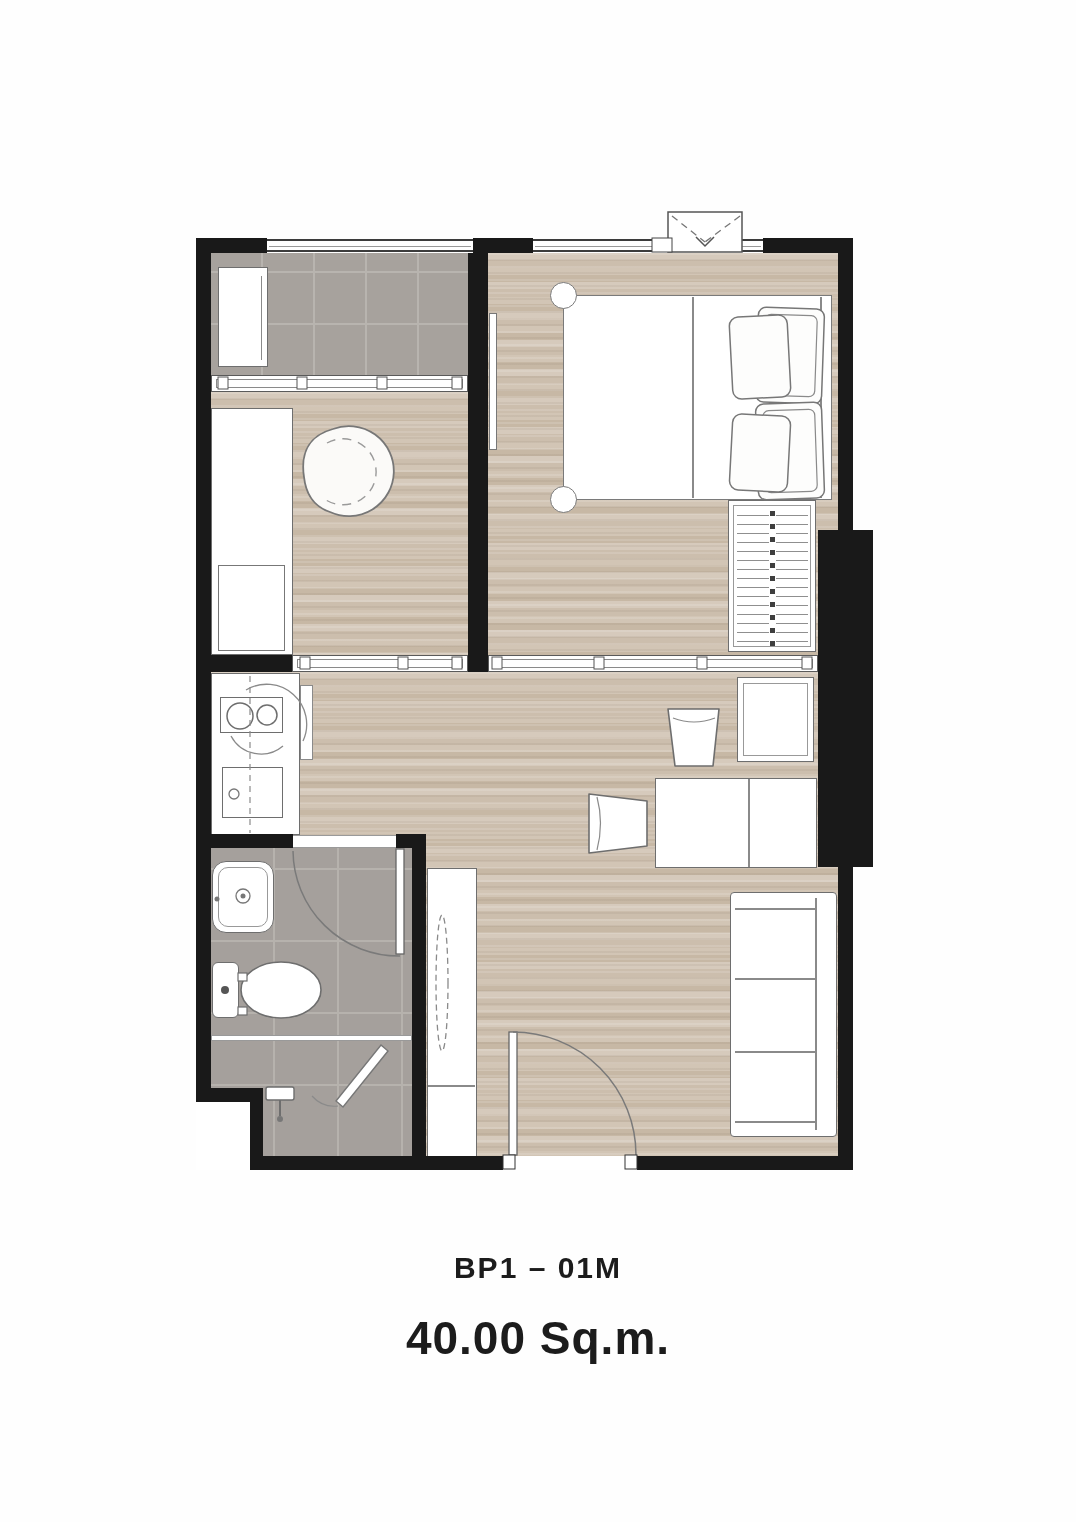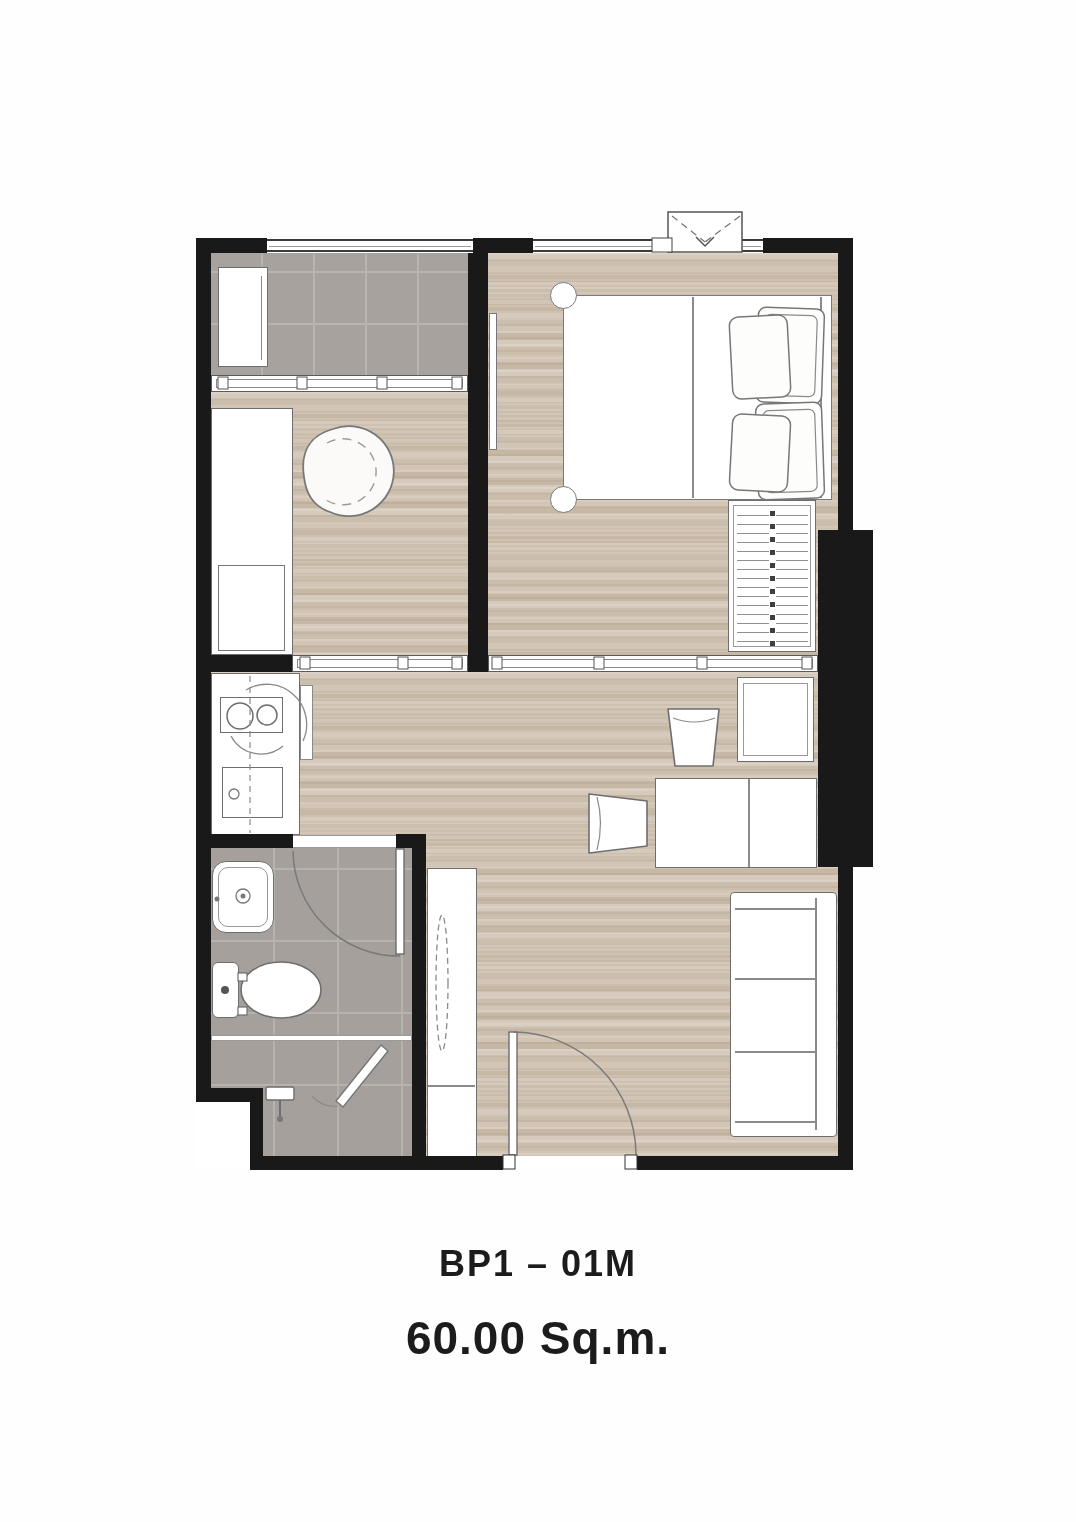--- a/index.html
+++ b/index.html
@@ -33,21 +33,21 @@
   .slide:after{content:"";position:absolute;left:4px;right:4px;top:3px;bottom:3px;border:1px solid #8a8a8a;}
   .thinline{background:#8a8a8a;}
   .round{border-radius:50%;}
   .hangers{
     background-image:repeating-linear-gradient(0deg, #8f8f8f 0 1.5px, rgba(255,255,255,0) 1.5px 9px);
   }
   .rod{
     background-image:repeating-linear-gradient(0deg, #3f3f3f 0 5px, rgba(255,255,255,0) 5px 13px);
   }
   .caption{position:absolute;left:0;right:0;text-align:center;color:#1c1c1c;}
-  .unit-code{font-size:36px;font-weight:600;letter-spacing:2px;}
+  .unit-code{font-size:30px;font-weight:600;letter-spacing:2px;margin-top:8px;}
   .unit-area{font-size:46px;font-weight:700;margin-top:26px;letter-spacing:1px;}
   svg{position:absolute;left:0;top:0;}
 </style>
 </head>
 <body>
 
 <div class="canvas">
 
   <div class="abs tile" style="left:211px;top:253px;width:262px;height:122px;"></div>
   <div class="abs wood" style="left:211px;top:392px;width:257px;height:263px;"></div>
@@ -219,16 +219,16 @@
       <g transform="rotate(-2 790 451)">
         <rect x="757" y="403" width="66" height="96" rx="8"></rect>
         <rect x="764" y="410" width="52" height="82" rx="6" fill="none" stroke="#8a8a8a" stroke-width="1.2"></rect>
       </g>
       <rect x="731" y="415" width="58" height="76" rx="9" transform="rotate(3 760 453)"></rect>
     </g>
   </svg>
 
   <div class="caption" style="top:1243px;">
     <div class="unit-code">BP1 – 01M</div>
-    <div class="unit-area">60.00 Sq.m.</div>
+    <div class="unit-area">40.00 Sq.m.</div>
   </div>
 
 </div>
 
 </body></html>

